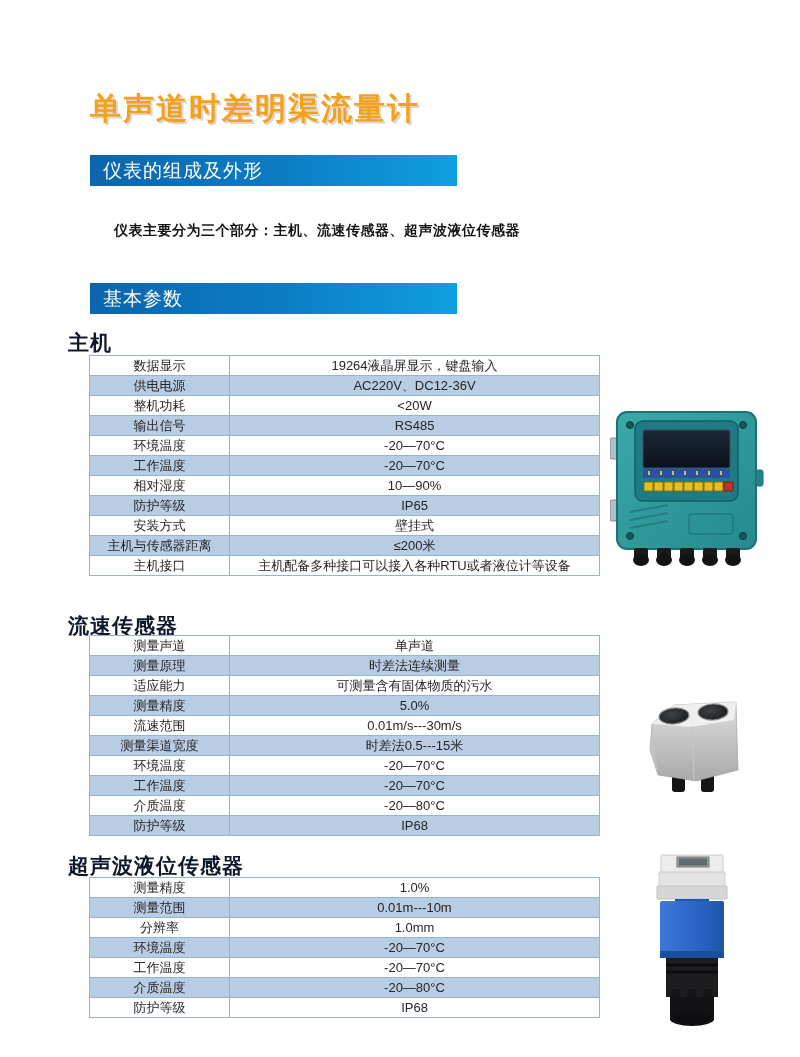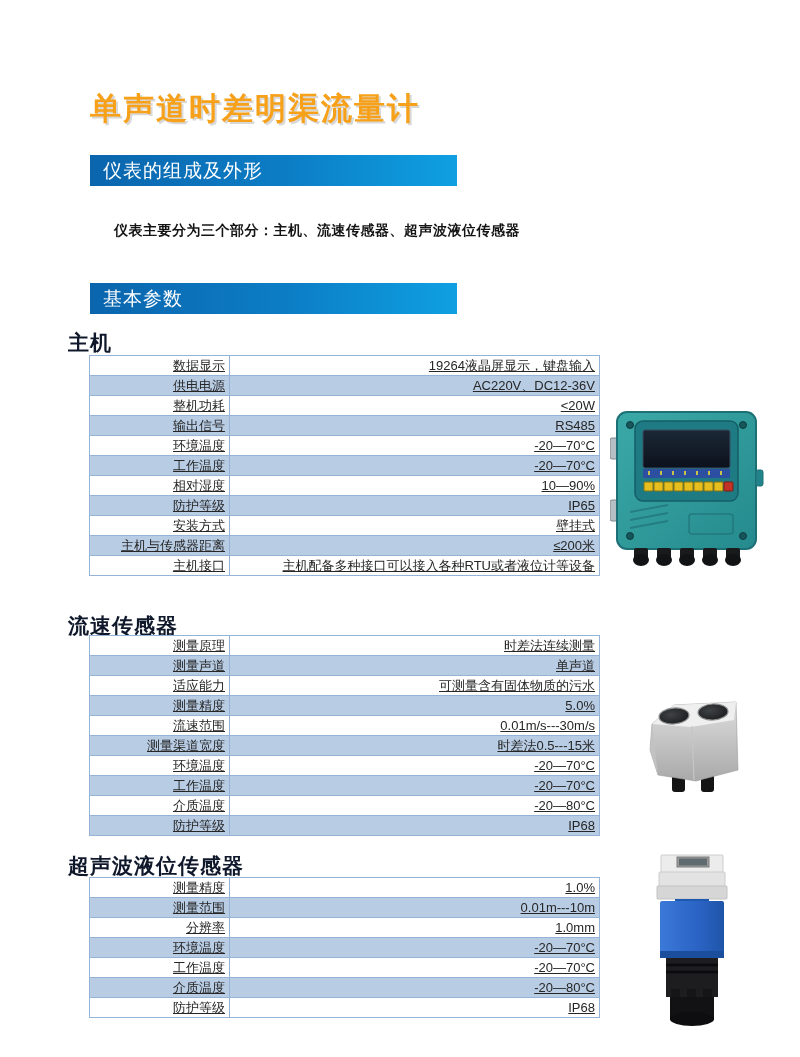--- a/index.html
+++ b/index.html
@@ -38,21 +38,21 @@
     font-size:21px;font-weight:bold;color:#0f172a;margin:0;white-space:nowrap;
     letter-spacing:1px;
   }
 
   table.spec-table{
     border-collapse:collapse;table-layout:fixed;width:510px;
     font-size:13px;color:#262626;background:#fff;
   }
   table.spec-table td{
     border:1px solid #95B3D7;height:19px;line-height:19px;
-    text-align:right;padding:0 4px;overflow:hidden;white-space:nowrap;text-decoration:underline;
+    text-align:center;padding:0 4px;overflow:hidden;white-space:nowrap;
   }
   table.spec-table tbody tr:nth-child(even){background:#B8CCE4;}
   table.spec-table tbody tr:nth-child(odd){background:#FFFFFF;}
 
   .photo{line-height:0;}
 </style>
 </head>
 <body>
 
 <div class="abs page-title">单声道时差明渠流量计</div>
@@ -124,26 +124,26 @@
 </table>
 
 <h2 class="abs tbl-heading" style="left:68px;top:612px">流速传感器</h2>
 <table class="abs spec-table" style="left:45px;top:635px">
   <colgroup>
       <col style="width:140px">
       <col style="width:370px">
     </colgroup>
   <tbody>
       <tr>
+        <td>测量声道</td>
+        <td>单声道</td>
+      </tr>
+      <tr>
         <td>测量原理</td>
         <td>时差法连续测量</td>
-      </tr>
-      <tr>
-        <td>测量声道</td>
-        <td>单声道</td>
       </tr>
       <tr>
         <td>适应能力</td>
         <td>可测量含有固体物质的污水</td>
       </tr>
       <tr>
         <td>测量精度</td>
         <td>5.0%</td>
       </tr>
       <tr>

